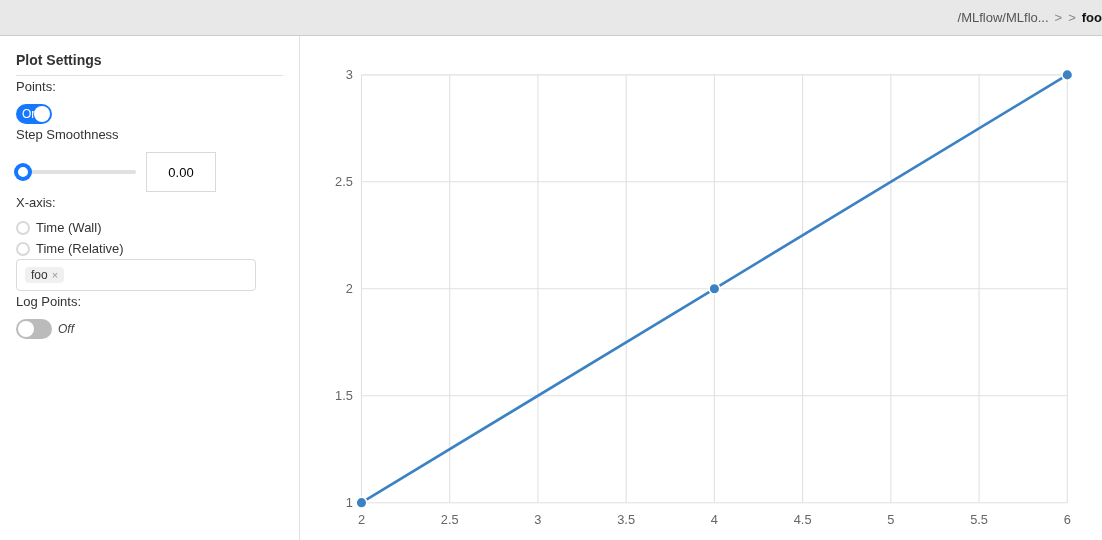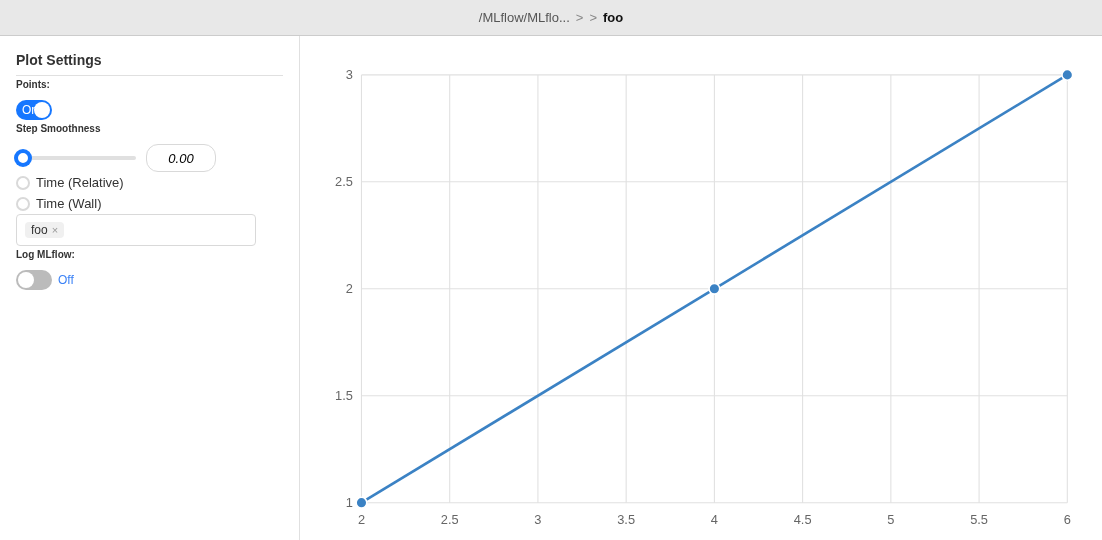--- a/index.html
+++ b/index.html
@@ -3,21 +3,21 @@
   <meta charset="utf-8">
   <style>
     * { box-sizing: border-box; margin: 0; padding: 0; }
     body { font-family: -apple-system, BlinkMacSystemFont, 'Segoe UI', sans-serif; font-size: 13px; color: #333; background: #fff; }
 
     .titlebar {
       height: 36px;
       background: #e8e8e8;
       display: flex;
       align-items: center;
-      justify-content: center;
+      justify-content: flex-end;
       border-bottom: 1px solid #ccc;
       font-size: 13px;
       color: #333;
     }
     .titlebar-path {
       display: flex;
       align-items: center;
       gap: 6px;
     }
     .titlebar-path .path-segment { color: #555; }
@@ -40,22 +40,22 @@
       overflow-y: auto;
     }
 
     .section-title {
       font-size: 14px;
       font-weight: 600;
       margin-bottom: 4px;
     }
 
     .control-label {
-      font-size: 10px;
-      font-weight: 700;
+      font-size: 13px;
+      font-weight: 400;
       margin-bottom: 6px;
     }
 
     
     .toggle-container {
       display: flex;
       align-items: center;
       gap: 6px;
     }
     .toggle-switch {
@@ -120,27 +120,26 @@
       position: absolute;
       top: -5px;
       left: 0px;
       cursor: pointer;
       border: 2px solid #1677ff;
       background: #fff;
       box-shadow: 0 0 0 2px #1677ff;
     }
     .slider-input {
       width: 70px;
-      height: 28px;
+      height: 40px;
       border: 1px solid #d9d9d9;
-      border-radius: 12px;
+      border-radius: 0;
       padding: 4px 8px;
       font-size: 13px;
       text-align: center;
-      font-style: italic;
     }
 
     
     .radio-group {
       display: flex;
       flex-direction: column;
       gap: 6px;
     }
     .radio-item {
       display: flex;
@@ -256,49 +255,50 @@
       <div class="control-label">Step Smoothness</div>
       <div class="slider-row">
         <div class="slider-track">
           <div class="slider-thumb"></div>
         </div>
         <input class="slider-input" type="text" value="0.00" style="">
       </div>
     </div>
 
     <div class="section-group">
+      <div class="control-label">X-axis:</div>
       <div class="radio-group">
         <div class="radio-item">
           <div class="radio-circle"></div>
-          <span>Time (Relative)</span>
+          <span>Time (Wall)</span>
         </div>
         <div class="radio-item">
           <div class="radio-circle"></div>
-          <span>Time (Wall)</span>
+          <span>Time (Relative)</span>
         </div>
       </div>
     </div>
 
     <div class="section-group">
       <div class="tag-input-container">
         <div class="tag">
           <span>foo</span>
           <span class="tag-close">×</span>
         </div>
       </div>
     </div>
 
     <div class="section-group">
-      <div class="control-label">Log MLflow:</div>
+      <div class="control-label">Log Points:</div>
       <div class="toggle-container">
         <div class="toggle-wrapper">
           <div class="toggle-switch off">
           </div>
         </div>
-        <span style="font-size:12px; color:#3b82f6;">Off</span>
+        <span style="font-size:12px; color:#404040;font-style:italic;">Off</span>
       </div>
     </div>
 
   </div>
 
   <div class="chart-area">
     <div class="chart-container">
       <svg width="100%" height="100%" viewBox="0 0 720 460">
 
         <line x1="50" y1="20" x2="710" y2="20" stroke="#e0e0e0" stroke-width="1"></line>

